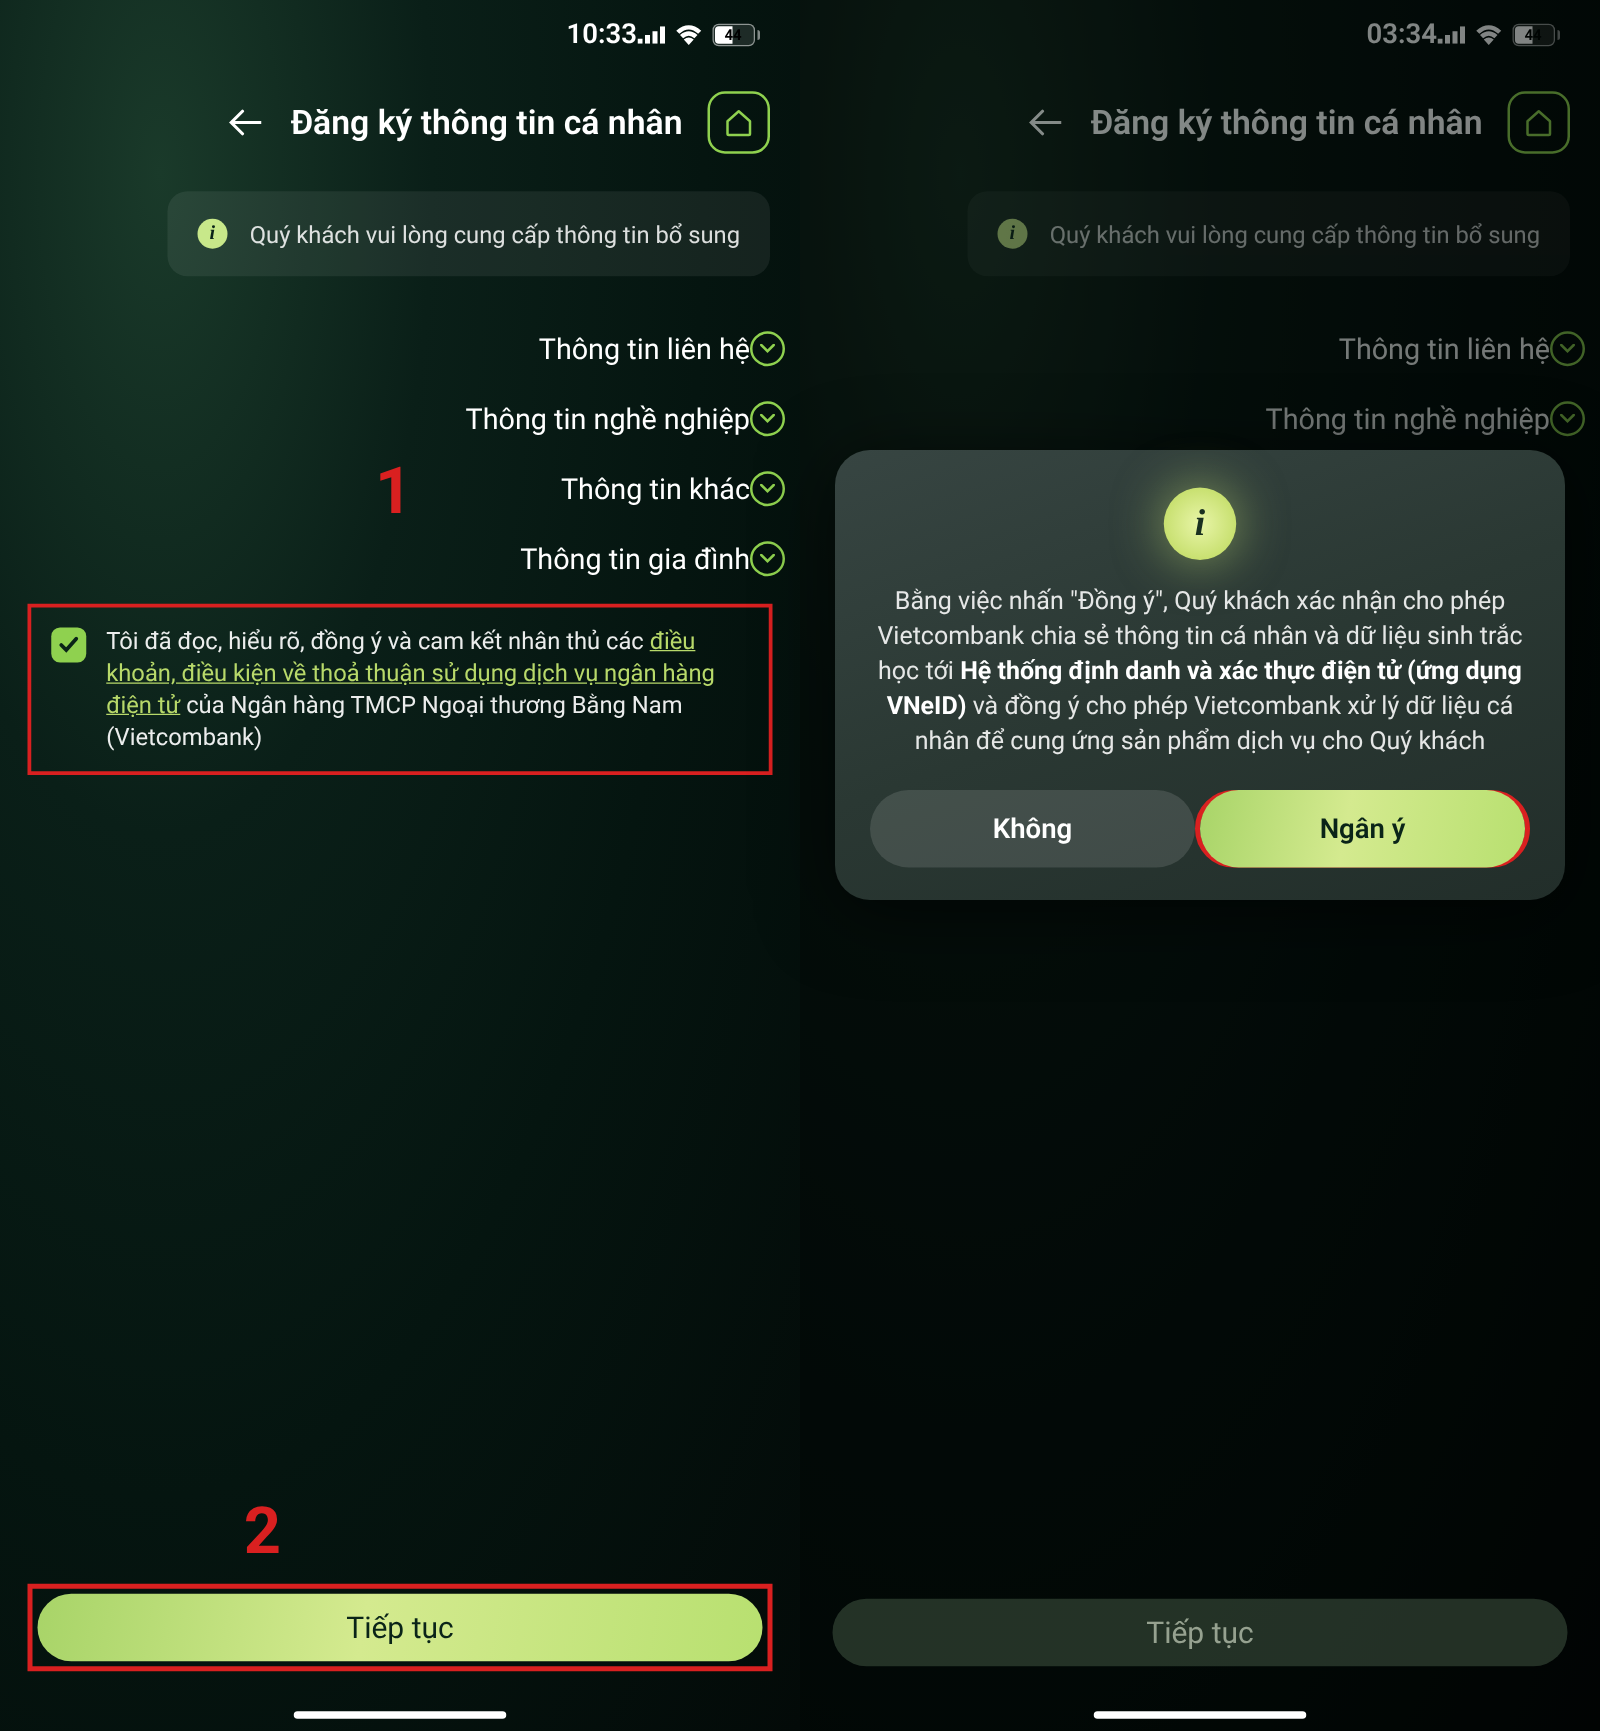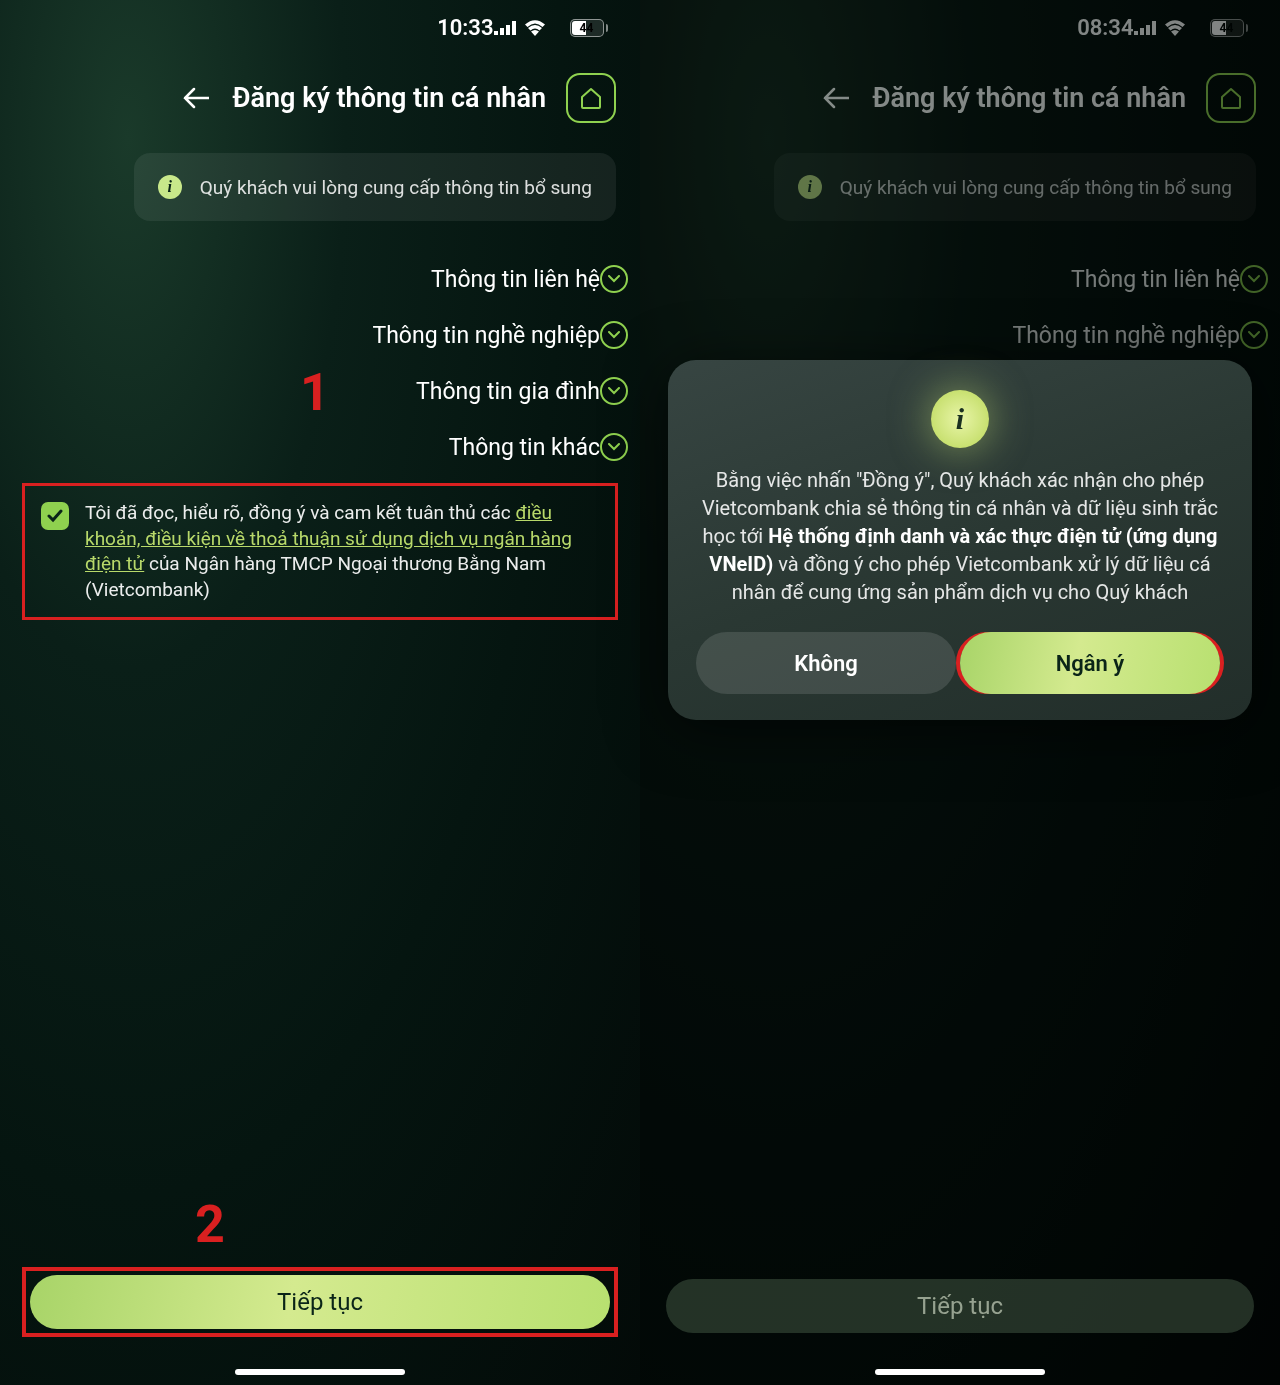--- a/index.html
+++ b/index.html
@@ -47,21 +47,21 @@
     display: flex;
     align-items: center;
     gap: 2px;
   }
   .battery-body {
     width: 34px; height: 18px;
     border: 1.5px solid rgba(255,255,255,0.5);
     border-radius: 5px;
     position: relative;
     background: rgba(255,255,255,0.1);
-    display:flex; align-items:center; justify-content:center;margin-left:16px;
+    display:flex; align-items:center; justify-content:center;
   }
   .battery-fill {
     position: absolute; left:1px; top:1px; bottom:1px;
     width: 44%;
     background: #fff;
     border-radius: 3px 0 0 3px;
   }
   .battery-text { position:relative; font-size:12px; font-weight:700; color:#000; z-index:1;}
   .battery-tip { width:2.5px; height:8px; background:rgba(255,255,255,0.5); border-radius:0 2px 2px 0;}
   .header {
@@ -306,62 +306,62 @@
   </div>
   <div class="section-row">
     <span>Thông tin nghề nghiệp</span>
     <span class="chevron-circle">
         <svg width="12" height="8" viewBox="0 0 12 8">
           <path d="M1 1 L6 6 L11 1" stroke="#8fd14f" stroke-width="2" fill="none" stroke-linecap="round"></path>
         </svg>
       </span>
   </div>
   <div class="section-row">
+    <span>Thông tin khác</span>
+    <span class="chevron-circle">
+        <svg width="12" height="8" viewBox="0 0 12 8">
+          <path d="M1 1 L6 6 L11 1" stroke="#8fd14f" stroke-width="2" fill="none" stroke-linecap="round"></path>
+        </svg>
+      </span>
+  </div>
+  <div class="section-row">
     <span>Thông tin gia đình</span>
-    <span class="chevron-circle">
-        <svg width="12" height="8" viewBox="0 0 12 8">
-          <path d="M1 1 L6 6 L11 1" stroke="#8fd14f" stroke-width="2" fill="none" stroke-linecap="round"></path>
-        </svg>
-      </span>
-  </div>
-  <div class="section-row">
-    <span>Thông tin khác</span>
     <span class="chevron-circle">
         <svg width="12" height="8" viewBox="0 0 12 8">
           <path d="M1 1 L6 6 L11 1" stroke="#8fd14f" stroke-width="2" fill="none" stroke-linecap="round"></path>
         </svg>
       </span>
   </div>
 
   <div class="annotation" style="top:362px; left:300px;">1</div>
 
   <div class="consent-box">
     <span class="checkbox">
       <svg width="16" height="14" viewBox="0 0 16 14">
           <path d="M2 7 L6 11 L14 2" stroke="#0a2418" stroke-width="3" fill="none" stroke-linecap="round"></path>
         </svg>
     </span>
     <span class="consent-text">
-      <span>Tôi đã đọc, hiểu rõ, đồng ý và cam kết tuân thủ các </span><span class="consent-link">điều khoản, điều kiện về thoả thuận sử dụng dịch vụ ngân hàng điện tử</span><span> của Ngân hàng TMCP Ngoại thương Bằng Nam (Vietcombank)</span>
+      <span>Tôi đã đọc, hiểu rõ, đồng ý và cam kết nhân thủ các </span><span class="consent-link">điều khoản, điều kiện về thoả thuận sử dụng dịch vụ ngân hàng điện tử</span><span> của Ngân hàng TMCP Ngoại thương Bằng Nam (Vietcombank)</span>
     </span>
   </div>
 
   <div class="annotation" style="bottom:130px; left:195px;">2</div>
 
   <div class="cta-wrap cta-border">
     <div class="cta-btn">Tiếp tục</div>
   </div>
 
   <div class="home-indicator"></div>
 </div>
 
 <div class="phone right">
 
   <div class="status-bar">
-    <span>08:34</span>
+    <span>03:34</span>
     <div class="status-right">
       <span class="signal-icon">
         <svg width="22" height="14" viewBox="0 0 22 14">
             <rect x="0" y="10" width="4" height="4" fill="#fff"></rect>
             <rect x="6" y="7" width="4" height="7" fill="#fff"></rect>
             <rect x="12" y="4" width="4" height="10" fill="#fff"></rect>
             <rect x="18" y="0" width="4" height="14" fill="#fff"></rect>
           </svg>
       </span>
       <span class="wifi-icon">

